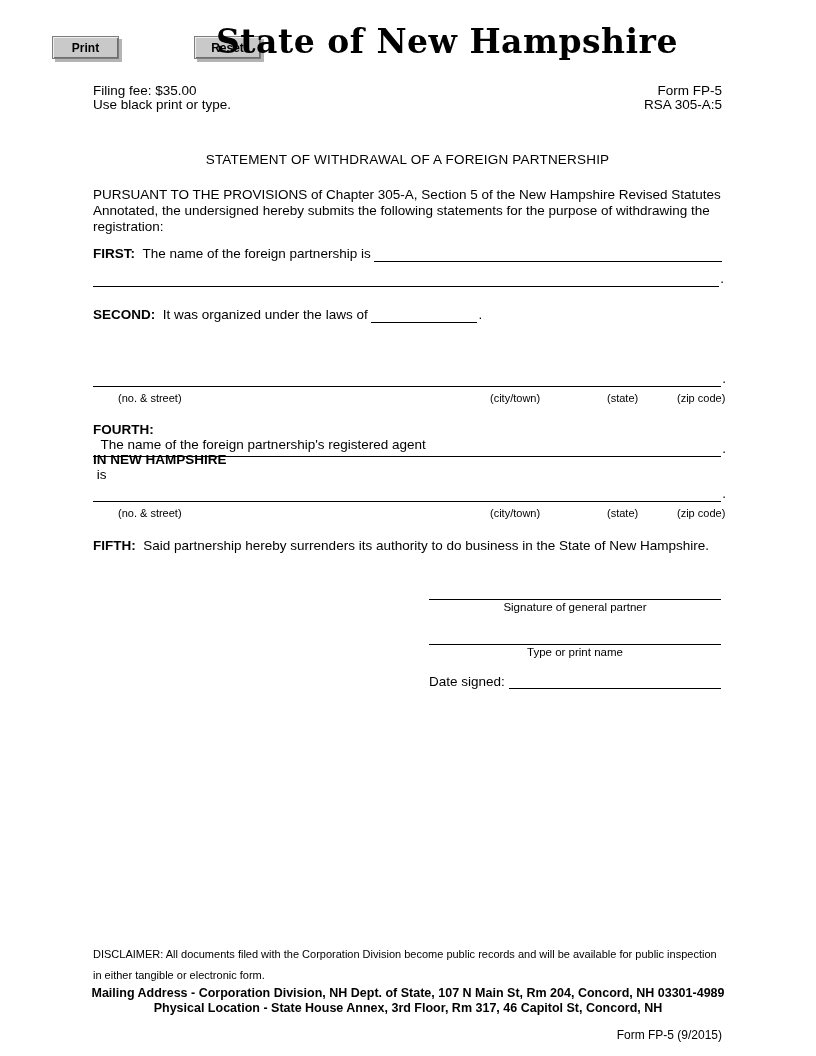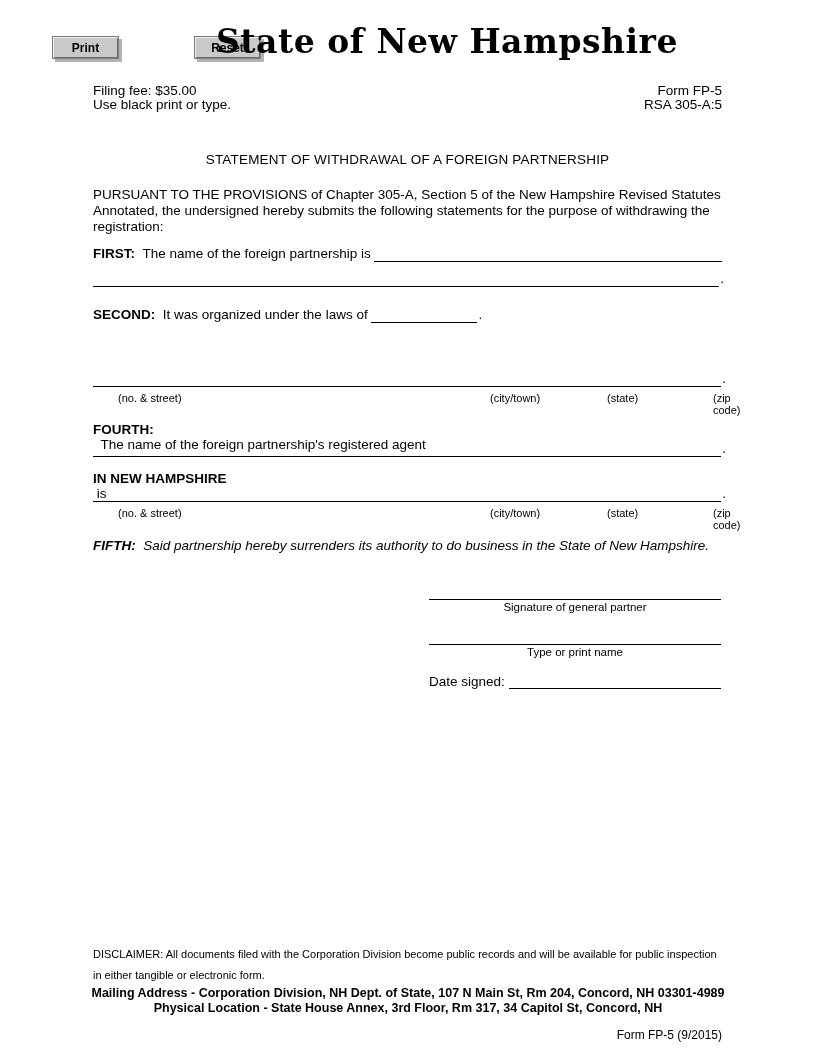--- a/index.html
+++ b/index.html
@@ -65,53 +65,53 @@
     line-height: 16px;
   }
 
   
   .row {
     display: flex;
     align-items: flex-start;
     white-space: pre-wrap;
   }
   .lbl { font-weight: bold; }
-  .b { font-weight: bold; margin-top: 19px; }
+  .b { font-weight: bold; }
   .blank {
     border-bottom: 1px solid #000;
     height: 15px;
     display: inline-block;
   }
   .fill { flex: 1 1 auto; }
   .period { padding-left: 1px; }
 
   .row-first      { top: 246px; left: 93px; width: 629px; height: 17px; }
   .row-first-cont { top: 271px; left: 93px; width: 631px; height: 17px; }
   .row-second     { top: 307px; left: 93px; width: 629px; height: 17px; }
   .w-laws { width: 106px; }
   .row-third      { top: 345px; left: 93px; width: 633px; }
   .addr1-line     { top: 371px; left: 93px; width: 633px; height: 17px; }
   .addr1-labels   { top: 392px; }
   .row-fourth     { top: 422px; left: 93px; width: 633px; flex-direction: column; }
   .line4          { top: 441px; left: 93px; width: 633px; height: 17px; }
   .row-regoffice  { top: 469px; left: 93px; width: 633px; }
   .addr2-line     { top: 486px; left: 93px; width: 633px; height: 17px; }
   .addr2-labels   { top: 507px; }
-  .row-fifth      { top: 538px; left: 93px; width: 633px; font-style: italic; }
+  .row-fifth      { top: 538px; left: 93px; width: 633px; }
 
   .addr-labels {
     left: 93px; width: 633px; height: 14px;
     position: absolute;
     font-size: 11px;
   }
   .addr-labels span { position: absolute; top: 0; }
   .al-street { left: 25px; }
   .al-city   { left: 397px; }
   .al-state  { left: 514px; }
-  .al-zip    { left: 584px; margin-left: 36px; }
+  .al-zip    { left: 584px; }
 
   
   .sig-block { top: 584px; left: 429px; width: 292px; }
   .sig-line { border-bottom: 1px solid #000; height: 15px; }
   .sig-caption {
     text-align: center;
     font-size: 11.5px;
     margin-top: 1px;
   }
   .sig-gap { margin-top: 16px; }
@@ -216,17 +216,17 @@
     <div class="sig-line sig-gap"></div>
     <div class="sig-caption">Type or print name</div>
     <div class="date-row">
       <span>Date signed: </span><span class="blank fill"></span>
     </div>
   </div>
 
   <div class="abs disclaimer">DISCLAIMER:  All documents filed with the Corporation Division become public records and will be available for public inspection in either tangible or electronic form.</div>
   <div class="abs footer-addr">
     <div>Mailing Address - Corporation Division, NH Dept. of State, 107 N Main St, Rm 204, Concord, NH 03301-4989</div>
-    <div>Physical Location - State House Annex, 3rd Floor, Rm 317, 34 Capitol St, Concord, NH</div>
+    <div>Physical Location - State House Annex, 3rd Floor, Rm 317, 46 Capitol St, Concord, NH</div>
   </div>
   <div class="abs form-version">Form FP-5  (9/2015)</div>
 
 </div>
 
 </body></html>

